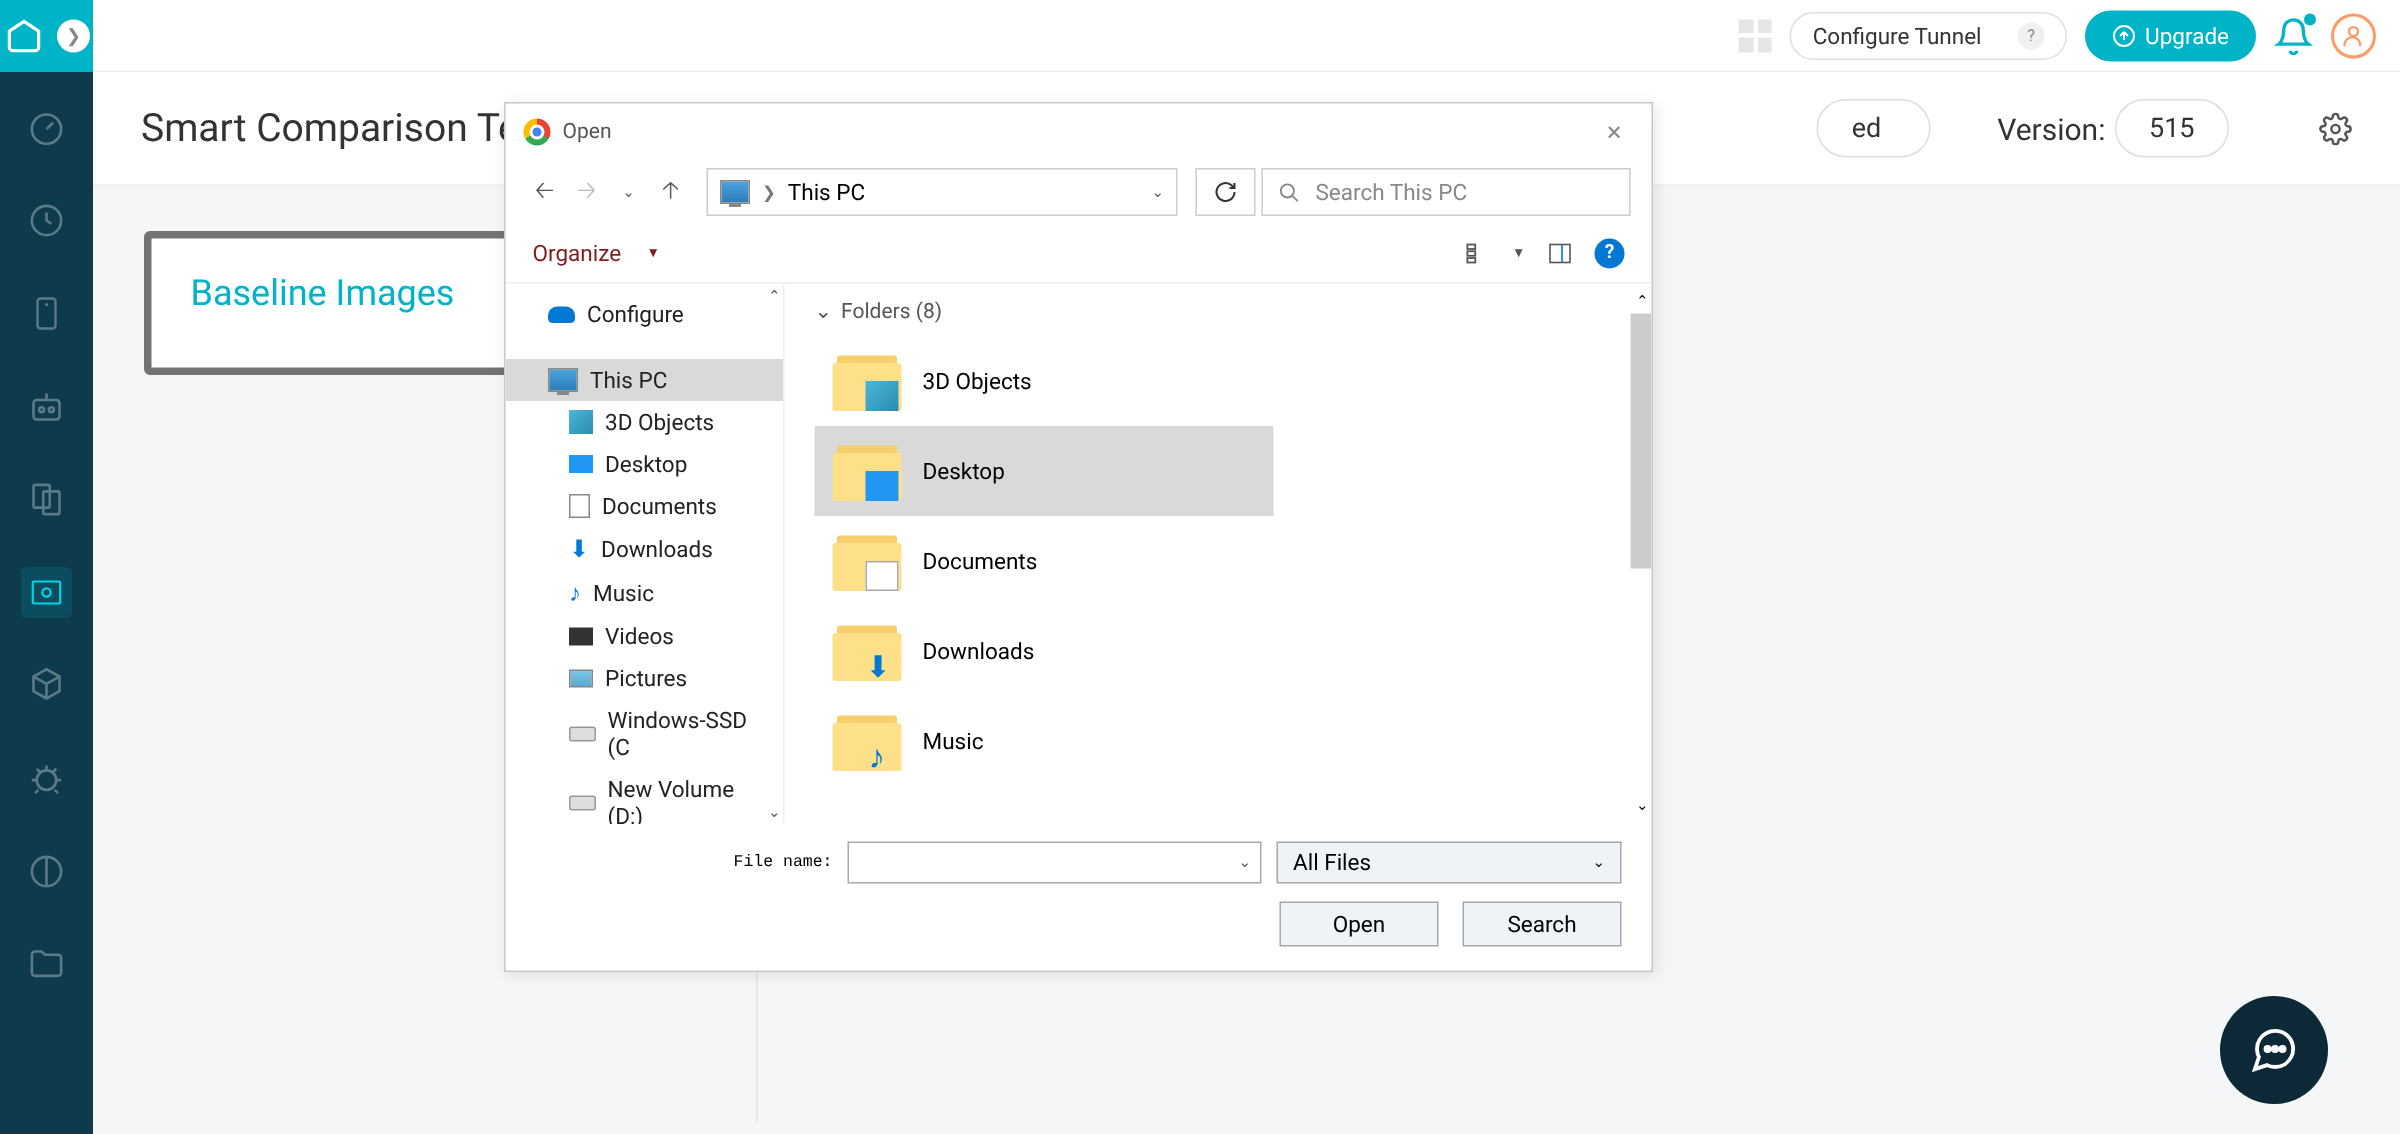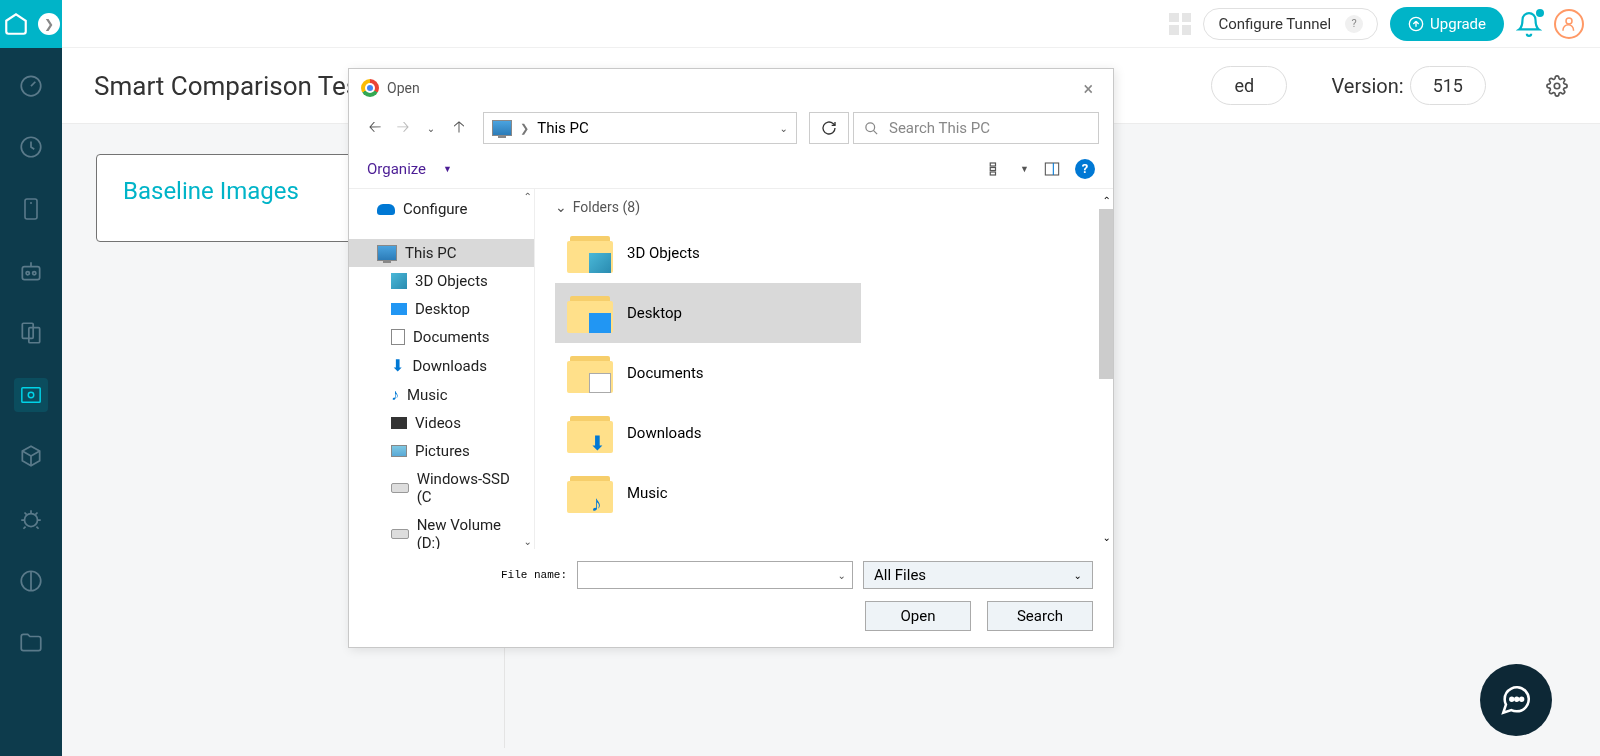--- a/index.html
+++ b/index.html
@@ -6,70 +6,70 @@
 body { width: 1600px; height: 756px; overflow: hidden; background: #fff; position: relative; }
 
 
 .topbar { height: 48px; background: #fff; display: flex; align-items: center; padding: 0 16px; border-bottom: 1px solid #f0f0f0; }
 .topbar-left { display: flex; align-items: center; gap: 8px; width: 62px; background: #00b4c8; height: 48px; margin: 0 0 0 -16px; justify-content: center; }
 .logo-box { width: 28px; height: 28px; display: flex; align-items: center; justify-content: center; color: #fff; }
 .chevron-btn { width: 22px; height: 22px; background: #fff; border-radius: 50%; display: flex; align-items: center; justify-content: center; font-size: 12px; color: #888; }
 .topbar-right { margin-left: auto; display: flex; align-items: center; gap: 12px; }
 .grid-icon { width: 22px; height: 22px; display: grid; grid-template-columns: 1fr 1fr; gap: 3px; opacity: 0.25; }
 .grid-icon div { background: #999; }
-.tunnel-pill { border: 1px solid #e0e0e0; border-radius: 20px; padding: 6px 14px; display: flex; align-items: flex-start; gap: 14px; font-size: 15px; color: #333; }
+.tunnel-pill { border: 1px solid #e0e0e0; border-radius: 20px; padding: 6px 14px; display: flex; align-items: flex-start; gap: 24px; font-size: 15px; color: #333; }
 .tunnel-q { width: 18px; height: 18px; border-radius: 50%; background: #f0f0f0; display: flex; align-items: center; justify-content: center; font-size: 11px; color: #888; }
 .upgrade-btn { background: #00b4c8; color: #fff; border: none; border-radius: 20px; padding: 8px 18px; font-size: 15px; display: flex; align-items: center; gap: 6px; }
 .bell-wrap { position: relative; }
 .bell-dot { position: absolute; top: -2px; right: -2px; width: 8px; height: 8px; background: #00b4c8; border-radius: 50%; }
 .avatar-circle { width: 30px; height: 30px; border: 2px solid #ff9966; border-radius: 50%; display: flex; align-items: center; justify-content: center; }
 
 
 .sidebar { position: absolute; left: 0; top: 48px; width: 62px; height: calc(100% - 48px); background: #0d3b4c; display: flex; flex-direction: column; align-items: center; padding-top: 20px; gap: 28px; }
 .sidebar-item { width: 34px; height: 34px; display: flex; align-items: center; justify-content: center; color: #5a7a8a; border-radius: 4px; }
 .sidebar-item.active { color: #00d4e8; background: rgba(0,180,200,0.15); }
 
 
 .main { position: absolute; left: 62px; top: 48px; right: 0; bottom: 0; background: #f5f6f7; }
 .page-header { height: 76px; background: #fff; display: flex; align-items: center; padding: 0 32px; border-bottom: 1px solid #ececec; }
 .page-title { font-size: 26px; color: #333; font-weight: 400; }
 .input-box { border: 1px solid #ddd; border-radius: 22px; padding: 8px 22px; font-size: 18px; color: #333; min-width: 76px; display: inline-block; margin-left: 6px; }
 .version-lbl { font-size: 20px; color: #333; margin-left: 44px; }
 
 
-.content-card { margin: 30px 34px; background: #fff; border: 1px solid #737373; border-radius: 4px; width: 350px; padding: 22px 26px; }
+.content-card { margin: 30px 34px; background: #fff; border: 5px solid #737373; border-radius: 4px; width: 350px; padding: 22px 26px; }
 .card-title { color: #00b4c8; font-size: 24px; font-weight: 400; margin-bottom: 14px; }
 .latest-row { display: flex; align-items: center; gap: 14px; }
 .filter-icon { color: #aaa; }
 .latest-lbl { font-size: 19px; color: #444; }
 
 .vr-line { position: absolute; left: 442px; top: 180px; bottom: 8px; width: 1px; background: #e4e4e4; }
 
 
-.dialog { position: absolute; left: 348px; top: 68px; width: 766px; height: 580px; background: #fff; border: 1px solid #c8c8c8; box-shadow: 2px 2px 10px rgba(0,0,0,0.1); display: flex; flex-direction: column; }
+.dialog { position: absolute; left: 336px; top: 68px; width: 766px; height: 580px; background: #fff; border: 1px solid #c8c8c8; box-shadow: 2px 2px 10px rgba(0,0,0,0.1); display: flex; flex-direction: column; }
 .dlg-title { height: 38px; display: flex; align-items: center; padding: 0 12px; gap: 8px; }
 .chrome-ico { width: 18px; height: 18px; border-radius: 50%; background: conic-gradient(#ea4335 0 120deg, #34a853 120deg 240deg, #fbbc05 240deg 360deg); position: relative; }
 .chrome-ico::after { content: ''; position: absolute; inset: 4px; background: #fff; border-radius: 50%; }
 .chrome-ico::before { content: ''; position: absolute; inset: 6px; background: #4285f4; border-radius: 50%; z-index: 1; }
 .dlg-title-text { font-size: 14px; color: #555; }
 .dlg-close { margin-left: auto; font-size: 18px; color: #888; padding: 0 8px; }
 
 .dlg-nav { height: 42px; display: flex; align-items: center; padding: 0 14px; gap: 4px; }
 .nav-arrow { width: 24px; height: 24px; display: flex; align-items: center; justify-content: center; color: #555; }
 .nav-arrow.disabled { color: #bbb; }
 .breadcrumb { flex: 1; border: 1px solid #ccc; height: 32px; margin: 0 8px; display: flex; align-items: center; padding: 0 8px; gap: 8px; font-size: 15px; }
 .pc-ico { width: 20px; height: 16px; background: linear-gradient(#4aa3df, #2c7cb8); border: 1px solid #888; position: relative; }
 .pc-ico::after { content:''; position:absolute; bottom:-3px; left:5px; width:8px; height:2px; background:#888; }
 .bc-sep { color: #777; font-size: 11px; }
 .bc-drop { margin-left: auto; font-size: 10px; color: #555; }
 .refresh-box { width: 40px; height: 32px; border: 1px solid #ccc; display: flex; align-items: center; justify-content: center; }
 .search-box { width: 246px; height: 32px; border: 1px solid #ccc; display: flex; align-items: center; padding: 0 10px; gap: 10px; color: #888; font-size: 15px; }
 
 .dlg-toolbar { height: 40px; display: flex; align-items: center; padding: 0 18px; gap: 6px; border-bottom: 1px solid #eee; }
-.organize { font-size: 15px; color: #4c1d95; display: flex; align-items: center; gap: 17px; }
+.organize { font-size: 15px; color: #7f1d1d; display: flex; align-items: center; gap: 17px; }
 .tb-right { margin-left: auto; display: flex; align-items: center; gap: 12px; }
 .view-btn { width: 22px; height: 22px; display: flex; align-items: center; justify-content: center; }
 .help-ico { width: 20px; height: 20px; background: #0078d4; color: #fff; border-radius: 50%; display: flex; align-items: center; justify-content: center; font-size: 13px; font-weight: bold; }
 
 .dlg-body { flex: 1; display: flex; overflow: hidden; }
 .tree-panel { width: 186px; border-right: 1px solid #eee; overflow-y: auto; position: relative; padding: 6px 0; }
 .tree-item { padding: 5px 8px 5px 28px; font-size: 15px; color: #222; display: flex; align-items: center; gap: 8px; }
 .tree-item.lvl1 { padding-left: 42px; }
 .tree-item.selected { background: #d9d9d9; }
 .tree-scroll-up { position: absolute; top: 2px; right: 2px; font-size: 10px; color: #555; }

